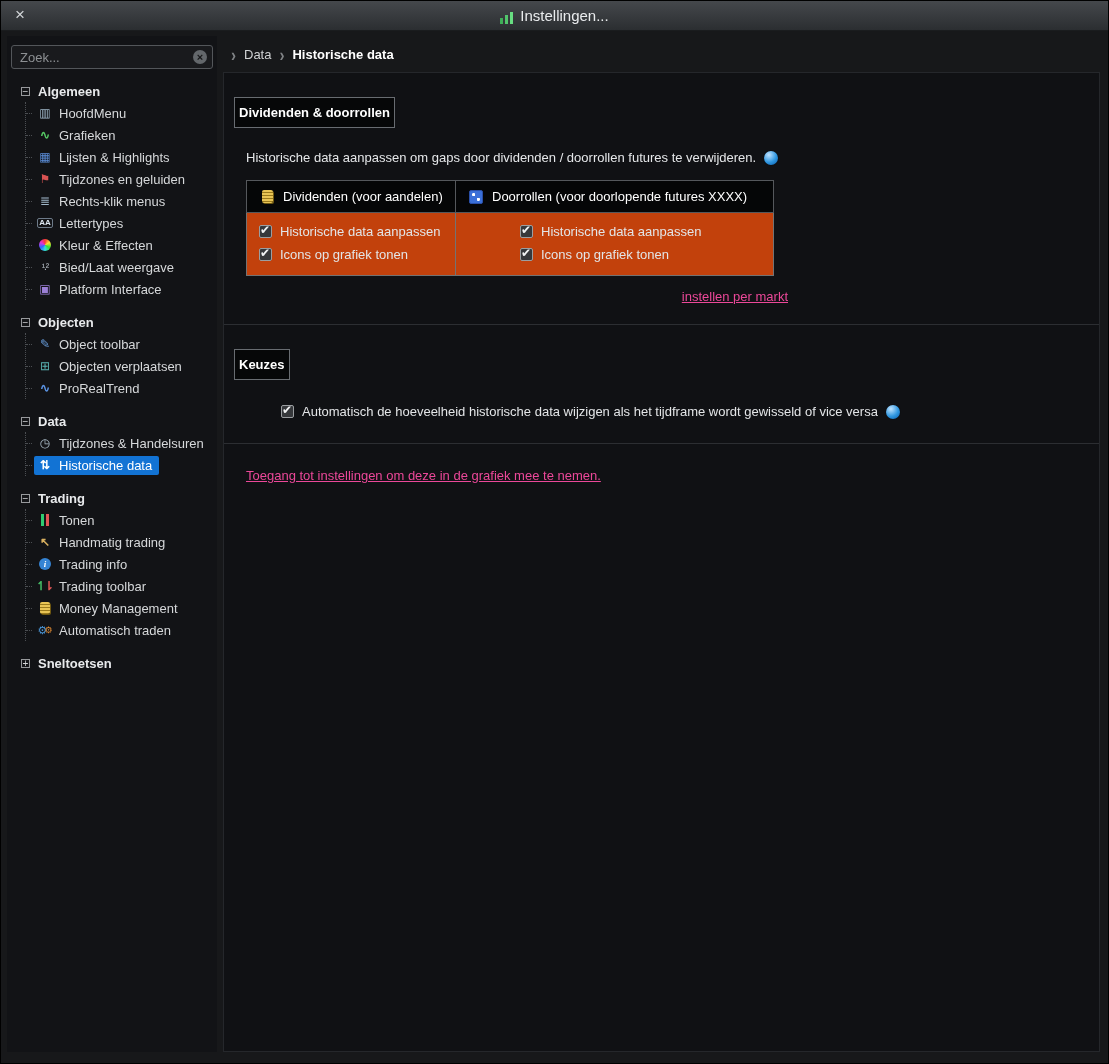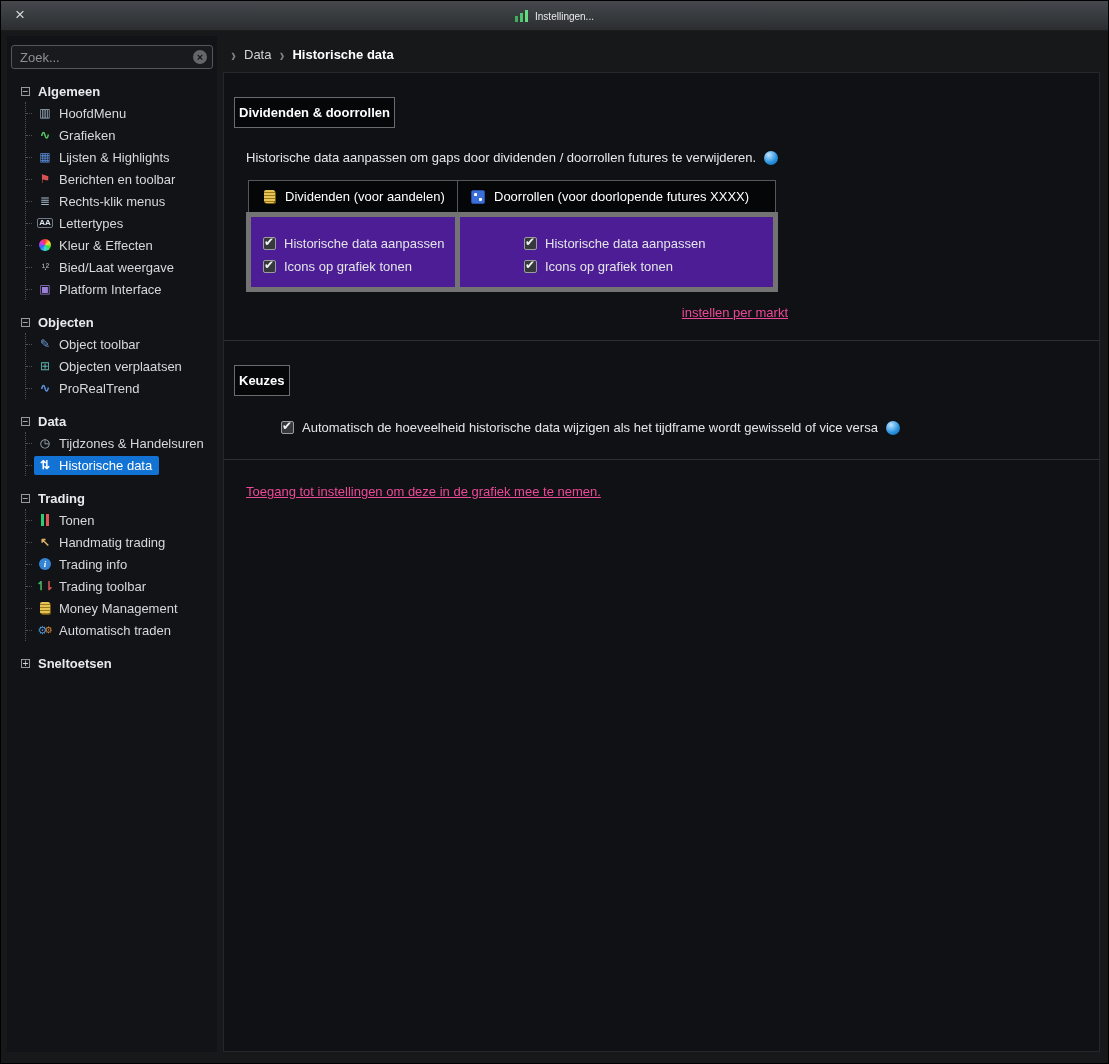--- a/index.html
+++ b/index.html
@@ -8,21 +8,21 @@
     background: #0a0a0b;
     font-family: "Liberation Sans", sans-serif;
     font-size: 13px; color: #d8dadc;
     overflow: hidden;
   }
   .window { width: 100%; height: 100%; display: flex; flex-direction: column; background: #17181a; border: 1px solid #000; }
 
   
   .titlebar { flex: 0 0 30px; background: linear-gradient(#45484c, #2b2e31); border-bottom: 1px solid #1a1c1e; display: flex; align-items: center; position: relative; }
   .close-btn { position: absolute; left: 10px; top: 5px; color: #d2d5d8; font-size: 17px; line-height: 18px; width: 18px; text-align: center; cursor: pointer; }
-  .title-wrap { margin: 0 auto; display: flex; align-items: flex-end; gap: 6px; color: #e9ebed; font-size: 10px; }
+  .title-wrap { margin: 0 auto; display: flex; align-items: flex-end; gap: 6px; color: #e9ebed; font-size: 15px; }
   .app-icon { width: 14px; height: 12px; display: inline-block;
     background:
       linear-gradient(#3fae58,#3fae58) 0 100%/3px 6px no-repeat,
       linear-gradient(#52c56c,#52c56c) 5px 100%/3px 9px no-repeat,
       linear-gradient(#67dd81,#67dd81) 10px 100%/3px 12px no-repeat; }
 
   
   .frame { flex: 1; display: flex; gap: 6px; padding: 5px 8px 11px 6px; min-height: 0; }
 
   
@@ -86,21 +86,21 @@
   .section.last { flex: 1; border-bottom: none; }
   .tab { display: inline-block; margin: 24px 0 0 10px; padding: 7px 4px; background: #060708; border: 1px solid #686c71; color: #fff; font-weight: bold; }
 
   .desc-row { display: flex; align-items: center; gap: 8px; margin: 22px 0 0 22px; color: #e5e7e9; }
 
   .div-table { border-collapse: collapse; margin: 15px 0 0 22px; }
   .div-table th { background: #050607; border: 1px solid #55585c; padding: 8px 12px; text-align: left; color: #fff; font-size: 13px; }
   .div-table th.c1 { width: 209px; }
   .div-table th.c2 { width: 318px; }
   .th-inner { display: flex; align-items: center; gap: 8px; font-weight: normal; }
-  .div-table td { background: #4c1d95; border: 5px solid #737373; padding: 15px 8px 9px 12px; vertical-align: top; }
+  .div-table td { background: #c2410c; border: 1px solid #737373; padding: 7px 8px 9px 12px; vertical-align: top; }
   .div-table td.c2 { padding-left: 64px; }
 
   .check-row { display: flex; align-items: center; gap: 8px; color: #e3e5e7; padding: 4px 0; cursor: pointer; }
   .cb { appearance: none; -webkit-appearance: none; flex: 0 0 13px; width: 13px; height: 13px; margin: 0; background: #36383b; border: 1px solid #9b9ea1; border-radius: 2px; position: relative; cursor: pointer; }
   .cb:checked::after { content: "✔"; position: absolute; left: 0; top: -3px; font-size: 12px; color: #f2f3f4; }
 
   .link-row { width: 542px; text-align: right; margin: 13px 0 2px 22px; }
   a.lnk { color: #ec4899; cursor: pointer; }
   .keuzes-row { margin: 20px 0 2px 25px; padding-left: 32px; }
   .theo-link-row { margin: 24px 0 0 22px; }
@@ -148,21 +148,21 @@
             </div>
             <div class="tree-item">
               <span class="item-inner">
                   <span class="ic ic-lists"></span>
                   <span>Lijsten &amp; Highlights</span>
                 </span>
             </div>
             <div class="tree-item">
               <span class="item-inner">
                   <span class="ic ic-flag"></span>
-                  <span>Berichten en toolbar</span>
+                  <span>Tijdzones en geluiden</span>
                 </span>
             </div>
             <div class="tree-item">
               <span class="item-inner">
                   <span class="ic ic-context"></span>
                   <span>Rechts-klik menus</span>
                 </span>
             </div>
             <div class="tree-item">
               <span class="item-inner">

